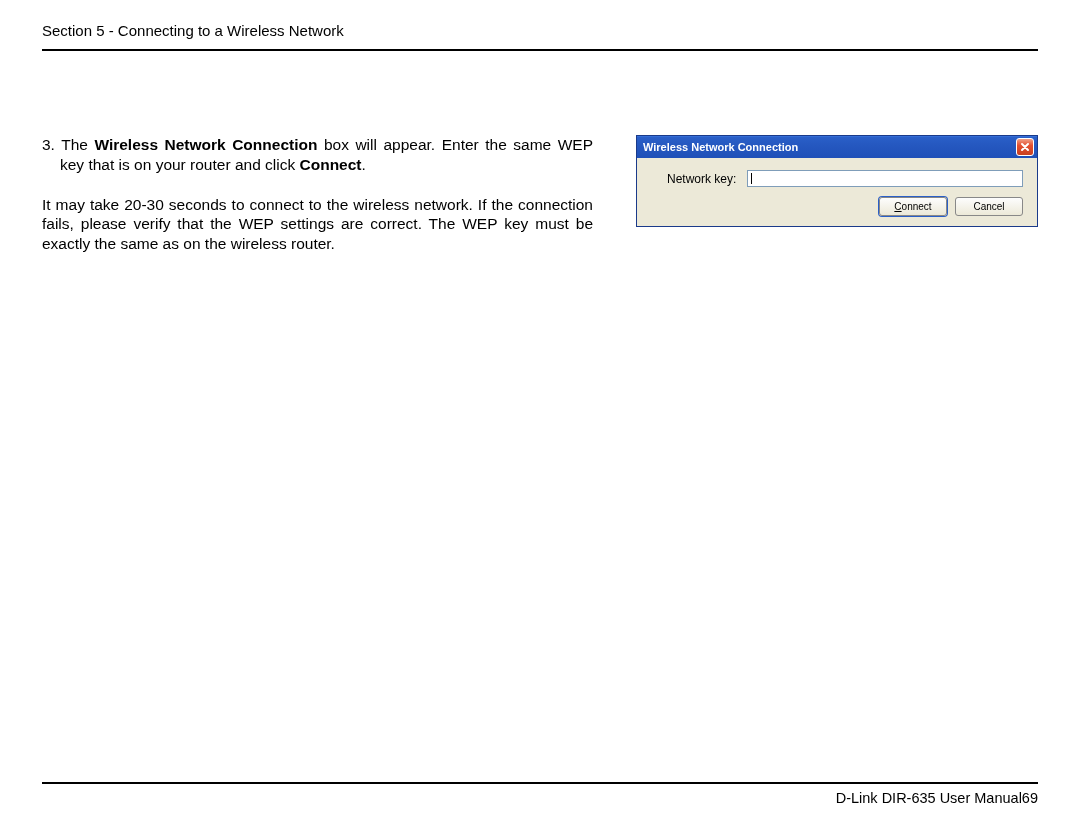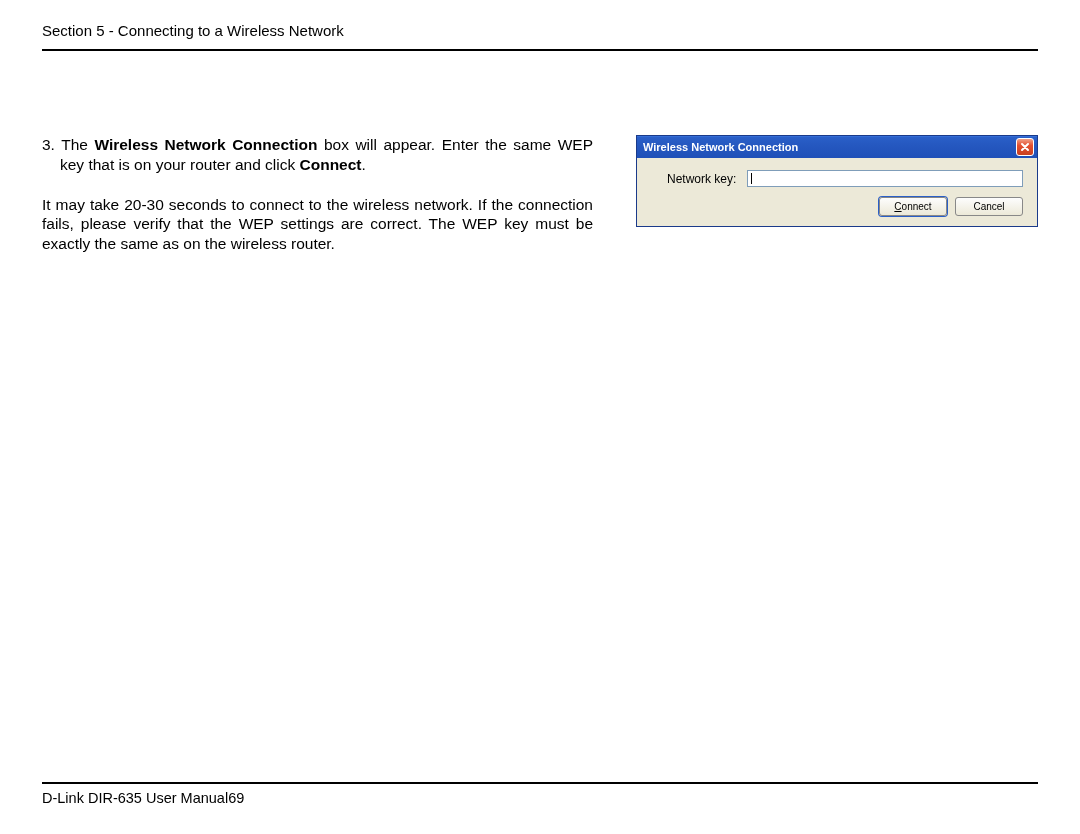--- a/index.html
+++ b/index.html
@@ -140,21 +140,21 @@
   }
   .underline-first::first-letter { text-decoration: underline; }
   .footer {
     position: absolute;
     left: 42px;
     right: 42px;
     bottom: 28px;
     border-top: 2px solid #000;
     padding-top: 6px;
     display: flex;
-    justify-content: flex-start;
+    justify-content: flex-end;
     font-size: 14.5px;
   }
 </style>
 </head>
 <body>
 
 <div class="header">
   <div class="header-text">Section 5 - Connecting to a Wireless Network</div>
 </div>
 

